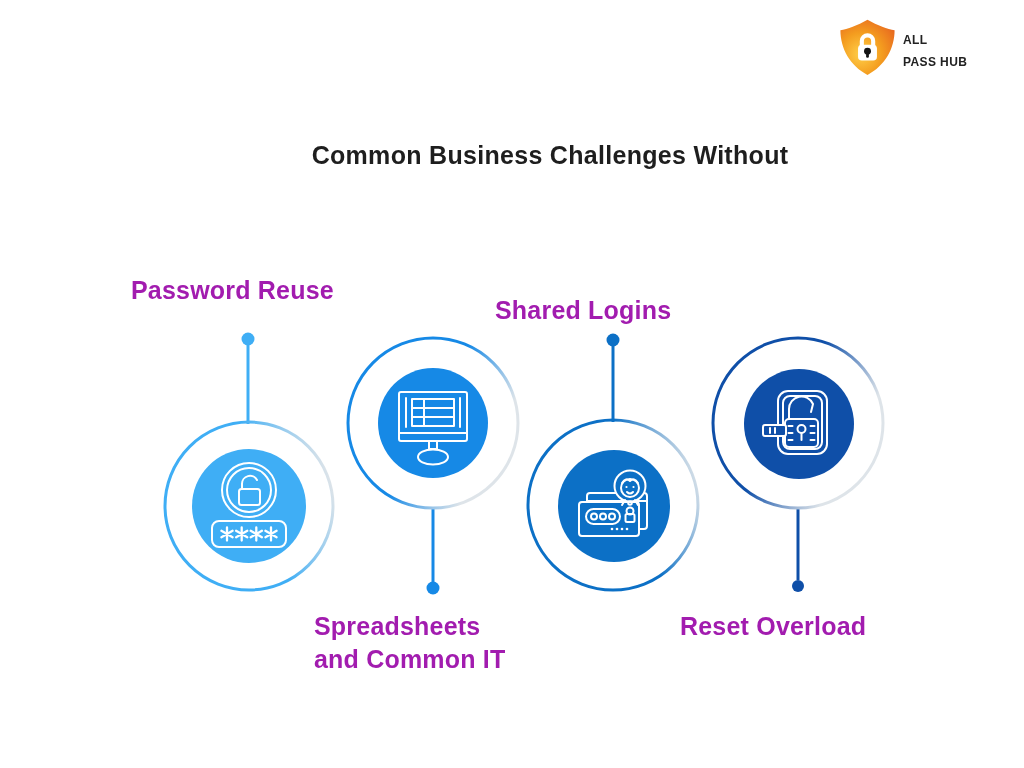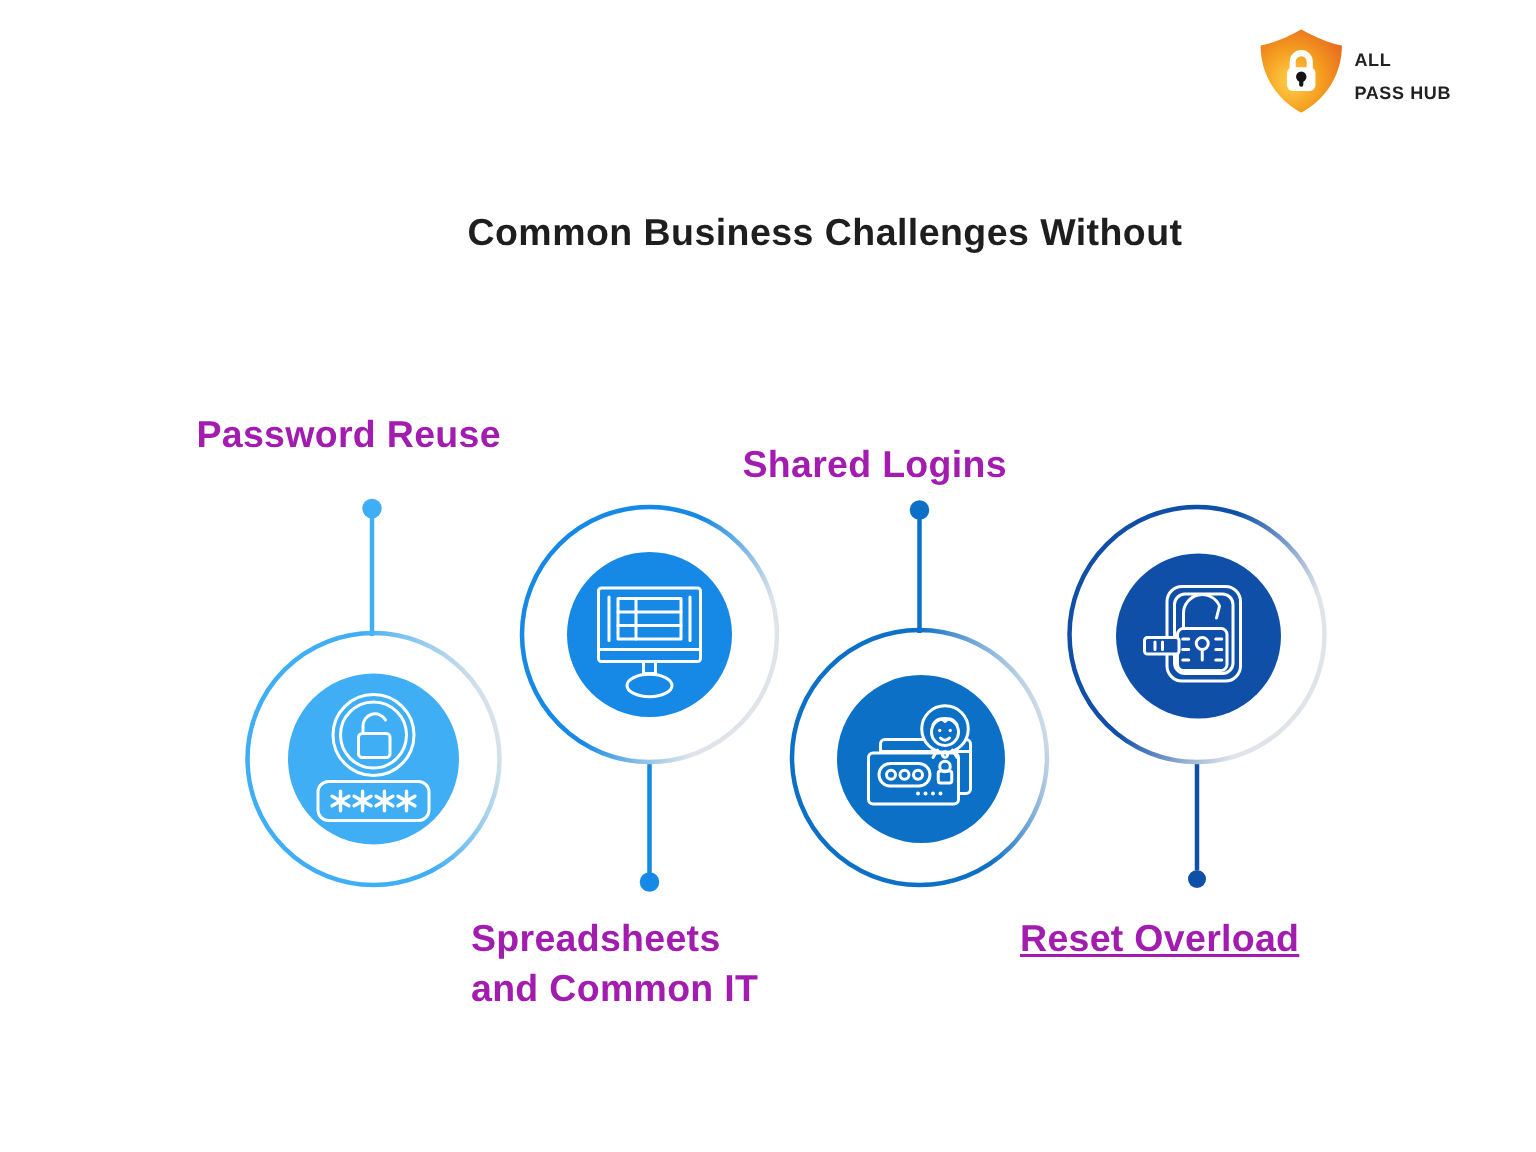--- a/index.html
+++ b/index.html
@@ -11,21 +11,21 @@
     position:absolute;left:150px;top:128px;width:800px;text-align:center;
     font-size:25px;font-weight:600;color:#1E1E1E;line-height:55px;letter-spacing:.3px;
   }
   .node-label{
     position:absolute;width:240px;text-align:left;
     font-size:25px;font-weight:600;color:#a21caf;line-height:33px;letter-spacing:.2px;
   }
   .label-pos-1{left:131px;top:274px;}
   .label-pos-2{left:314px;top:610px;}
   .label-pos-3{left:495px;top:294px;}
-  .label-pos-4{left:680px;top:610px;text-decoration:underline;}
+  .label-pos-4{left:680px;top:610px;}
   .diagram{position:absolute;left:0;top:0;}
   .logo{position:absolute;left:836px;top:17px;width:230px;height:64px;}
   .logo svg{position:absolute;left:0;top:0;}
   .logo-text{
     position:absolute;left:67px;top:12px;font-size:12px;font-weight:700;
     color:#222;line-height:22px;letter-spacing:.4px;white-space:nowrap;
   }
 </style>
 </head>
 <body>

